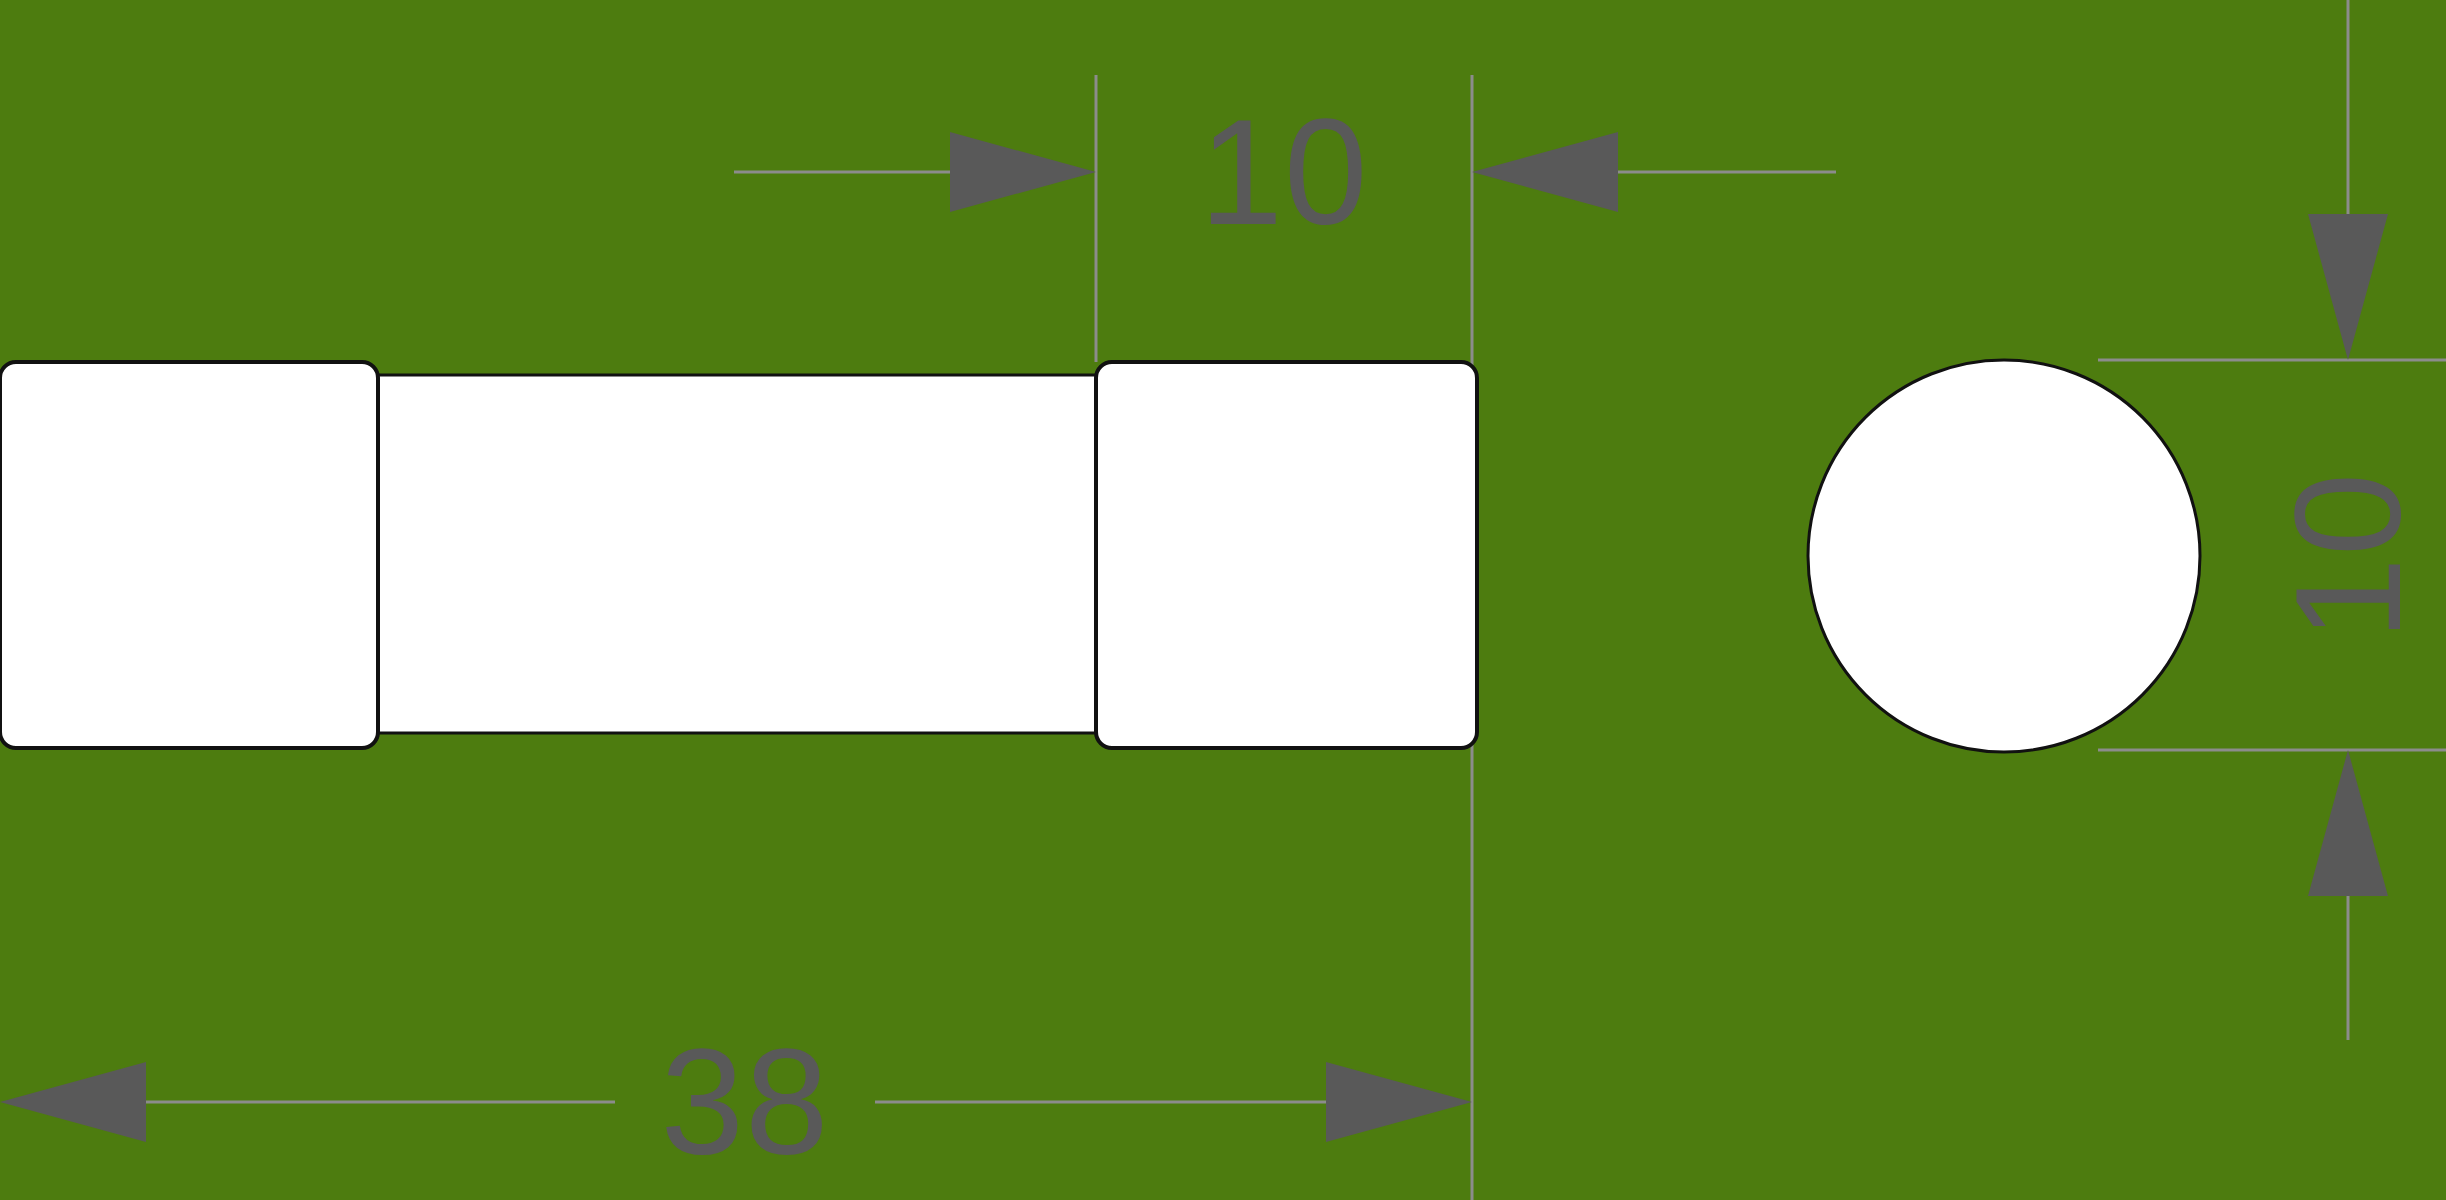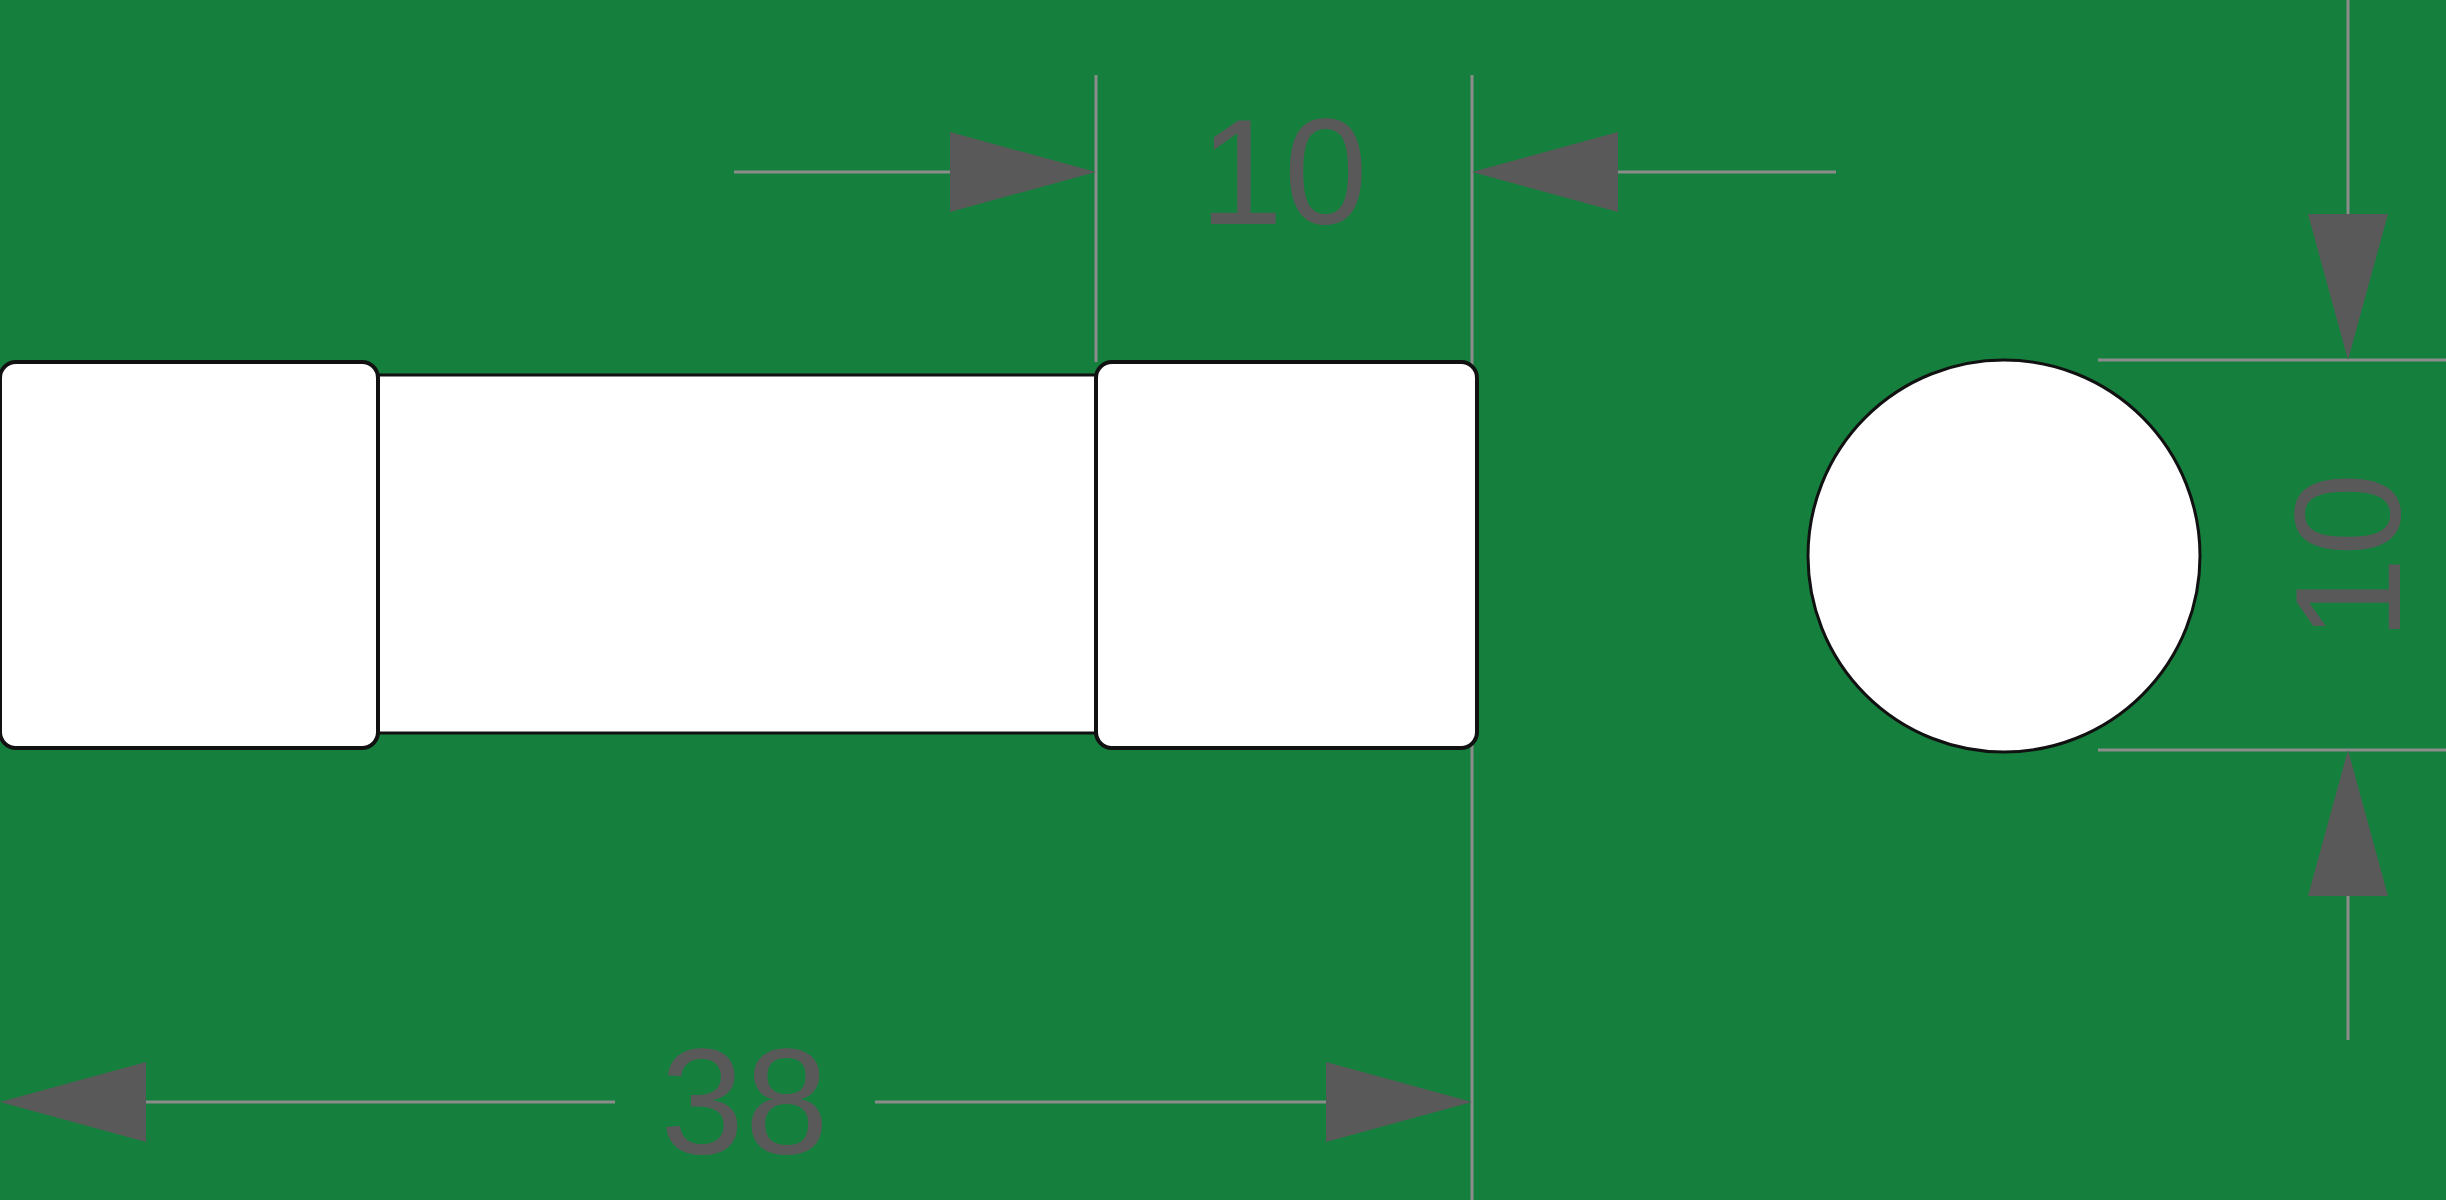--- a/index.html
+++ b/index.html
@@ -6,21 +6,21 @@
   html, body {
     margin: 0;
     padding: 0;
     background: #ffffff;
     font-family: "Liberation Sans", sans-serif;
   }
   #stage {
     position: relative;
     width: 2446px;
     height: 1200px;
-    background: #15803d;
+    background: #4d7c0f;
     overflow: hidden;
   }
   #stage svg {
     position: absolute;
     top: 0;
     left: 0;
     display: block;
   }
   .dim-text {
     font-family: "Liberation Sans", sans-serif;

